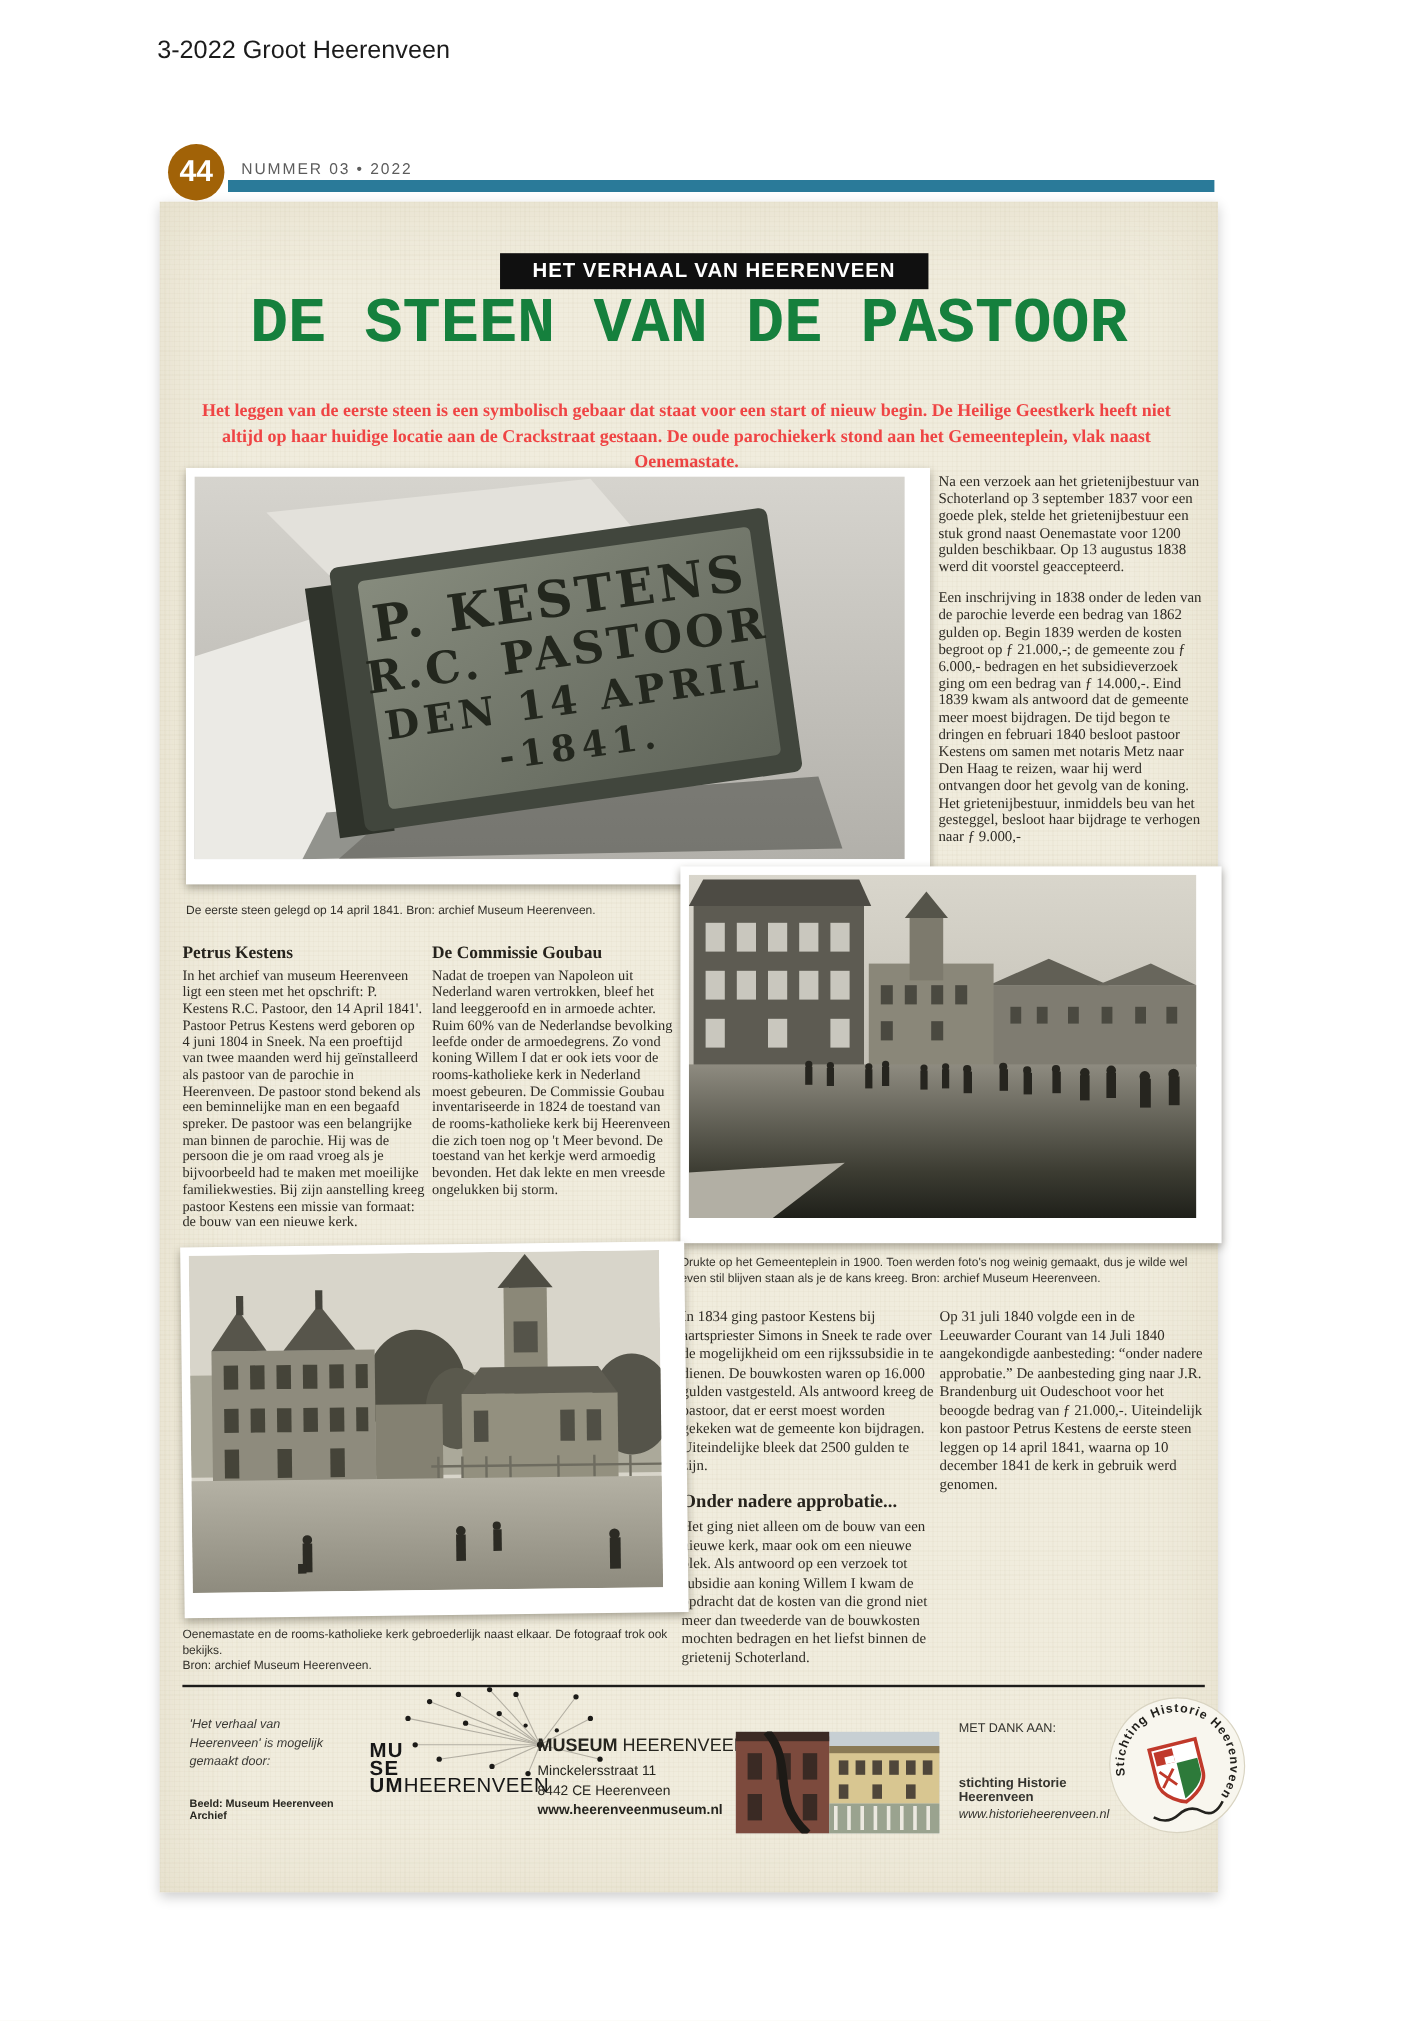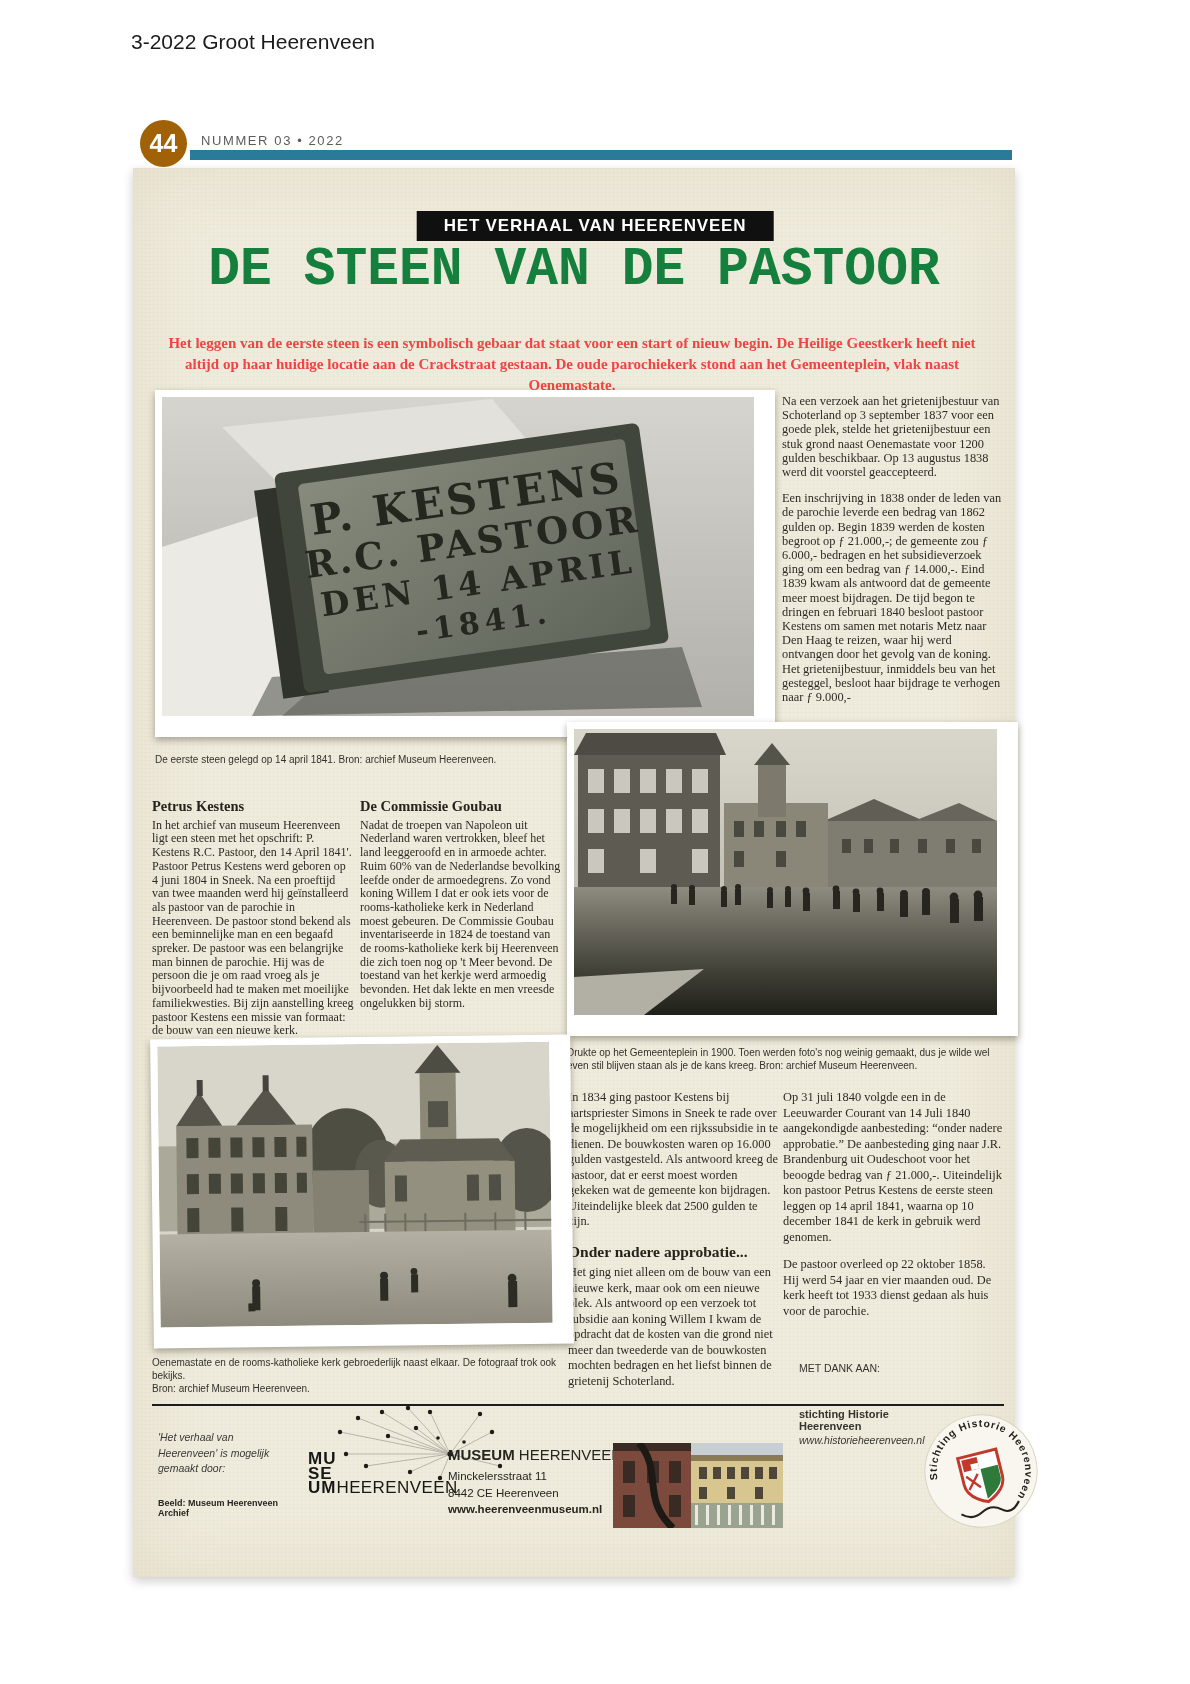--- a/index.html
+++ b/index.html
@@ -47,21 +47,21 @@
   .caption{font-size:10px;line-height:13px;color:#33312b;}
   #caption-stone{left:155px;top:753px;width:400px;}
   #caption-square{left:567px;top:1046px;width:442px;}
   #caption-oenema{left:152px;top:1356px;width:430px;}
 
   
   .body-col{color:#2e2b25;}
   .body-col .para{margin:0 0 12px 0;}
   #col-lead{left:782px;top:394px;width:222px;font-size:12.4px;line-height:14.2px;}
   .sec-head{font-family:"Liberation Serif",serif;font-weight:bold;font-size:14.5px;
-    color:#26231d;margin:16px 0 5px 0;}
+    color:#26231d;margin:4px 0 5px 0;}
   #col-petrus{left:152px;top:784px;width:202px;font-size:12px;line-height:13.7px;}
   #col-goubau{left:360px;top:784px;width:202px;font-size:12px;line-height:13.7px;}
   #col-mid{left:568px;top:1090px;width:212px;font-size:12.4px;line-height:15.5px;}
   #col-end{left:783px;top:1090px;width:221px;font-size:12.4px;line-height:15.5px;}
   .sub-head{font-family:"Liberation Serif",serif;font-weight:bold;font-size:15.5px;
     color:#26231d;margin:14px 0 6px 0;}
 
   #divider{left:152px;top:1404px;width:852px;height:2px;background:#1d1c1a;}
 
   
@@ -70,21 +70,21 @@
   #starburst{left:330px;top:1406px;width:180px;height:80px;}
   #muse-stack{left:308px;top:1452px;font-weight:bold;font-size:17px;line-height:14.5px;
     letter-spacing:1px;color:#171717;}
   #muse-stack .thin{font-weight:normal;letter-spacing:.4px;}
   #museum-info{left:448px;top:1446px;width:190px;color:#26251f;}
   #museum-name{font-size:15px;margin-bottom:5px;}
   #museum-name .bold{font-weight:bold;}
   #museum-info .line{font-size:11.5px;line-height:16.5px;}
   #museum-info .site{font-weight:bold;}
   #footer-strip{left:613px;top:1443px;width:170px;height:85px;}
-  #thanks{left:799px;top:1362px;width:150px;color:#35342f;}
+  #thanks{left:799px;top:1434px;width:150px;color:#35342f;}
   #thanks-label{font-size:10.5px;}
   #thanks-name{font-size:11px;font-weight:bold;margin-top:34px;}
   #thanks-site{font-size:10.5px;margin-top:2px;font-style:italic;}
   #seal{left:922px;top:1412px;width:118px;height:118px;transform:rotate(-14deg);}
 </style>
 </head>
 <body>
 
 <div class="abs" id="doc-header">3-2022 Groot Heerenveen</div>
 <div class="abs" id="page-badge">44</div>
@@ -304,21 +304,20 @@
 <div class="abs caption pre" id="caption-oenema">Oenemastate en de rooms-katholieke kerk gebroederlijk naast elkaar. De fotograaf trok ook bekijks.
 Bron: archief Museum Heerenveen.</div>
 
 <div class="abs serif body-col" id="col-mid">
   <p class="para">In 1834 ging pastoor Kestens bij aartspriester Simons in Sneek te rade over de mogelijkheid om een rijkssubsidie in te dienen. De bouwkosten waren op 16.000 gulden vastgesteld. Als antwoord kreeg de pastoor, dat er eerst moest worden gekeken wat de gemeente kon bijdragen. Uiteindelijke bleek dat 2500 gulden te zijn.</p>
   <div class="sub-head">Onder nadere approbatie...</div>
   <p class="para">Het ging niet alleen om de bouw van een nieuwe kerk, maar ook om een nieuwe plek. Als antwoord op een verzoek tot subsidie aan koning Willem I kwam de opdracht dat de kosten van die grond niet meer dan tweederde van de bouwkosten mochten bedragen en het liefst binnen de grietenij Schoterland.</p>
 </div>
 <div class="abs serif body-col" id="col-end">
   <p class="para">Op 31 juli 1840 volgde een in de Leeuwarder Courant van 14 Juli 1840 aangekondigde aanbesteding: “onder nadere approbatie.” De aanbesteding ging naar J.R. Brandenburg uit Oudeschoot voor het beoogde bedrag van ƒ 21.000,-. Uiteindelijk kon pastoor Petrus Kestens de eerste steen leggen op 14 april 1841, waarna op 10 december 1841 de kerk in gebruik werd genomen.</p>
-  <p class="para">De pastoor overleed op 22 oktober 1858. Hij werd 54 jaar en vier maanden oud. De kerk heeft tot 1933 dienst gedaan als huis voor de parochie.</p>
 </div>
 
 <div class="abs" id="divider"></div>
 
 <div class="abs pre" id="credit">'Het verhaal van
 Heerenveen' is mogelijk
 gemaakt door:</div>
 <div class="abs" id="image-credit">Beeld: Museum Heerenveen Archief</div>
 
 <svg class="abs" id="starburst" viewBox="0 0 180 80">

